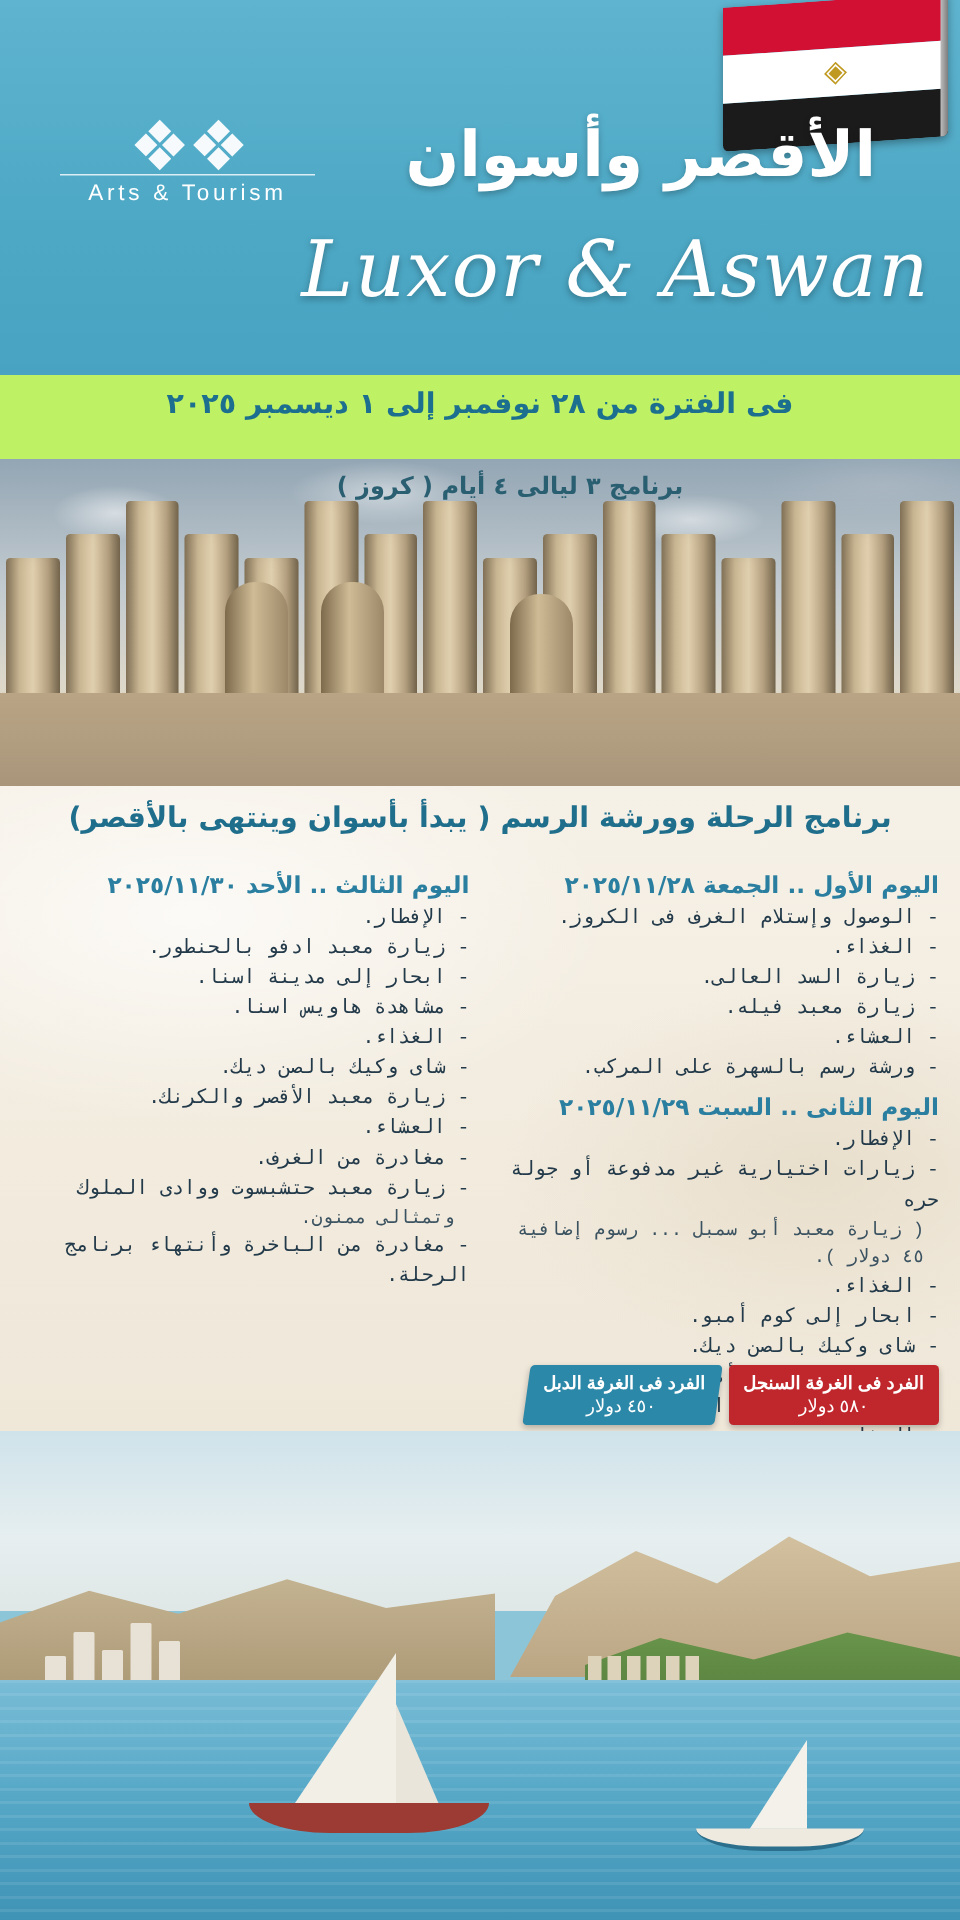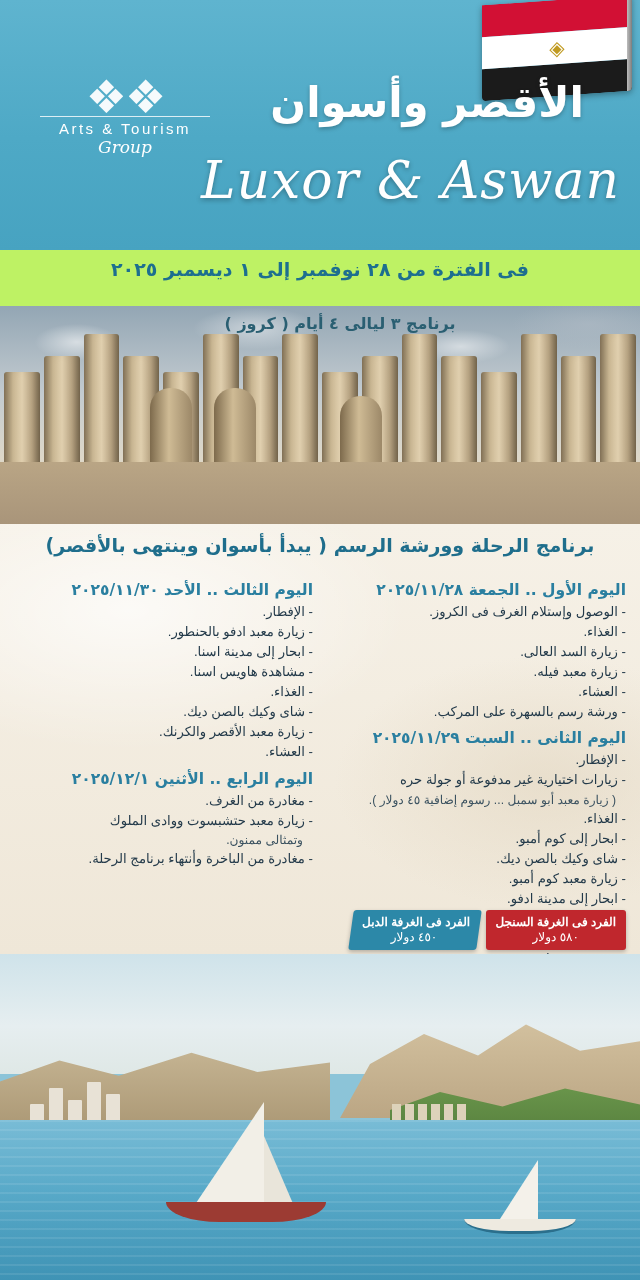--- a/index.html
+++ b/index.html
@@ -227,21 +227,21 @@
     font-size: 15.5px;
     font-weight: bold;
     color: #2a7fa0;
     direction: rtl;
     margin: 7px 0 3px;
     text-align: right;
   }
   .colL .day-head, .colL li, .colL .sub { text-align: right; }
   ul.items { list-style: none; }
   ul.items li {
-    font-family: Liberation Sans, sans-serif;
+    font-family: Liberation Mono, monospace;
     font-size: 13.2px;
     color: #233a4a;
     direction: rtl;
     line-height: 1.52;
     text-align: right;
   }
   ul.items li.sub {
     font-size: 12.2px;
     color: #3b5260;
     padding-right: 10px;
@@ -375,21 +375,20 @@
       <div class="band black"></div>
       <div class="pole"></div>
     </div>
 
     <div class="title-ar">الأقصر وأسوان</div>
     <div class="title-en">Luxor &amp; Aswan</div>
 
     <div class="logo">
       <div class="wings">❖❖</div>
       <div class="l1">Arts &amp; Tourism</div>
-      <div class="l2">Group</div>
     </div>
   </div>
 
   <div class="datebar">
     <div class="line1">فى الفترة من ٢٨ نوفمبر إلى ١ ديسمبر ٢٠٢٥</div>
   </div>
 
   <div class="hero">
     <div class="sky"></div>
     <div class="clouds"></div>
@@ -469,21 +468,20 @@
           <li>- الإفطار.</li>
           <li>- زيارة معبد ادفو بالحنطور.</li>
           <li>- ابحار إلى مدينة اسنا.</li>
           <li>- مشاهدة هاويس اسنا.</li>
           <li>- الغذاء.</li>
           <li>- شاى وكيك بالصن ديك.</li>
           <li>- زيارة معبد الأقصر والكرنك.</li>
           <li>- العشاء.</li>
         </ul>
 
-        <div class="day-head">اليوم الرابع .. الأثنين ٢٠٢٥/١٢/١</div>
         <ul class="items">
           <li>- مغادرة من الغرف.</li>
           <li>- زيارة معبد حتشبسوت ووادى الملوك</li>
           <li class="sub">وتمثالى ممنون.</li>
           <li>- مغادرة من الباخرة وأنتهاء برنامج الرحلة.</li>
         </ul>
       </div>
     </div>
 
     <div class="badges">

